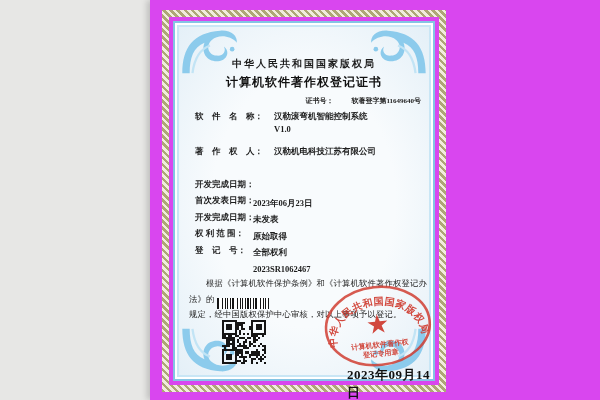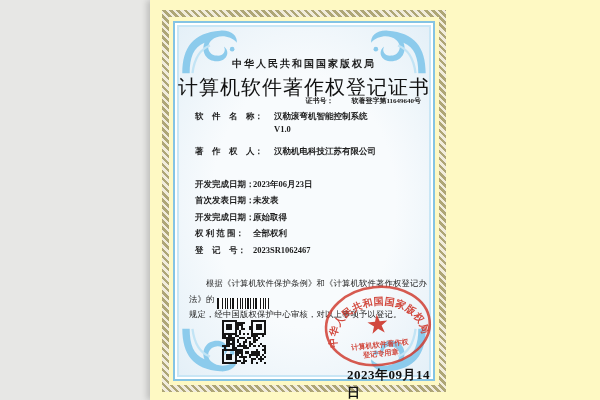--- a/index.html
+++ b/index.html
@@ -1,20 +1,20 @@
 <!DOCTYPE html>
 <html><head>
 <meta charset="utf-8">
 <style>
   * { margin:0; padding:0; box-sizing:border-box; }
   html,body { width:600px; height:400px; overflow:hidden; }
   body { background:#e7e7e5; font-family:"Liberation Serif","DejaVu Serif",serif; position:relative; }
 
   .paper { position:absolute; left:150px; top:0; width:450px; height:400px;
-           background:#fef9c3; box-shadow:-3px 0 6px rgba(0,0,0,.18); }
+           background:#d946ef; box-shadow:-3px 0 6px rgba(0,0,0,.18); }
 
   
   .frame { position:absolute; left:12px; top:10px; width:284px; height:382px;
            border:7px solid transparent;
            border-image: repeating-linear-gradient(45deg,#aea676 0 2.5px,#f1ecdc 2.5px 5px) 7; }
 
   
   .blue-frame { position:absolute; inset:4px; border:2px solid #84c4e4;
            background: radial-gradient(ellipse at center,#f8fbfd 50%,#e3eff7 100%);
            box-shadow: inset 0 0 0 2px #ffffff, inset 0 0 0 4px #c9e6f5; }
@@ -22,28 +22,28 @@
   .corner { position:absolute; width:62px; height:48px; }
   .corner svg { width:100%; height:100%; display:block; }
   .corner.tl { left:4px;  top:4px; }
   .corner.tr { right:4px; top:4px; transform:scaleX(-1); }
   .corner.bl { left:4px;  bottom:4px; transform:scaleY(-1); }
   .corner.br { right:4px; bottom:4px; transform:scale(-1,-1); }
 
   .authority { position:absolute; top:40px; left:0; width:100%; text-align:center;
            font-size:10px; font-weight:bold; letter-spacing:2px; color:#1c1c1c; }
   .cert-title { position:absolute; top:57px; left:0; width:100%; text-align:center;
-           font-size:20px; font-weight:normal; letter-spacing:1px; color:#111; }
+           font-size:12px; font-weight:bold; letter-spacing:1px; color:#111; }
   .cert-no { position:absolute; top:79px; right:18px; font-size:7px; font-weight:bold; color:#222; }
   .cert-no .num { margin-left:18px; }
 
   .row { position:absolute; left:26px; font-size:8.5px; font-weight:bold; color:#1d1d1d; white-space:nowrap; }
   .row .val { position:absolute; white-space:nowrap;text-align:center; }
   .val-a { left:79px; }   
-  .val-b { left:58px; }   
+  .val-b { left:58px;margin-top:19px; }   
 
   .para { position:absolute; left:20px; top:247px; width:246px; font-size:8.3px;
           line-height:15.5px; color:#222; letter-spacing:.2px;margin-top:12px; }
   .para .l1 { text-indent:17px; }
 
   .barcode { position:absolute; left:48px; top:281px; width:52px; height:11px;
           background: repeating-linear-gradient(90deg,#151515 0 1.5px,#fff 1.5px 2.5px,#151515 2.5px 3.2px,#fff 3.2px 5.2px,#151515 5.2px 6.2px,#fff 6.2px 7.6px); }
 
   .qr { position:absolute; left:53px; top:303px; width:44px; height:44px; }
   .qr svg { width:100%; height:100%; display:block; }

